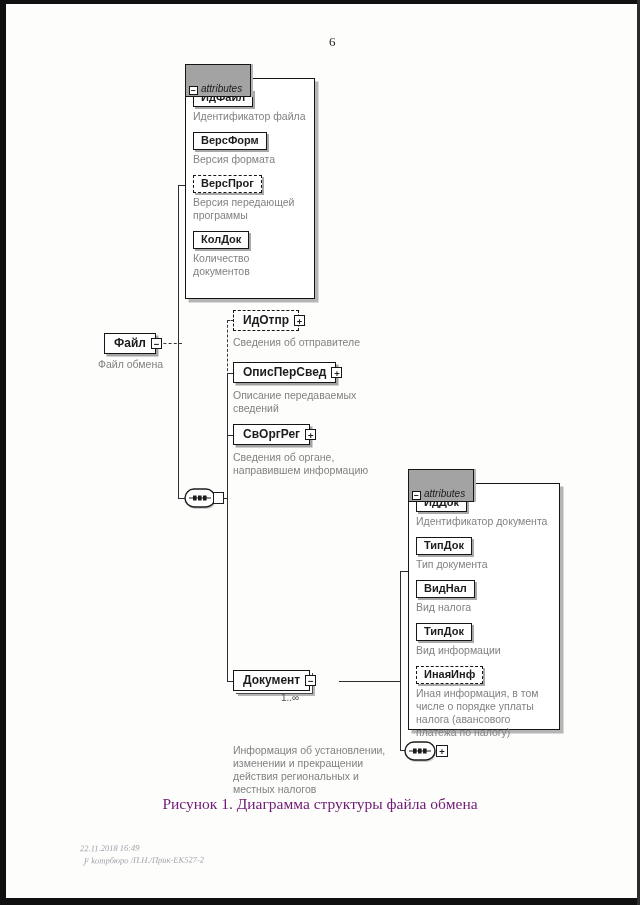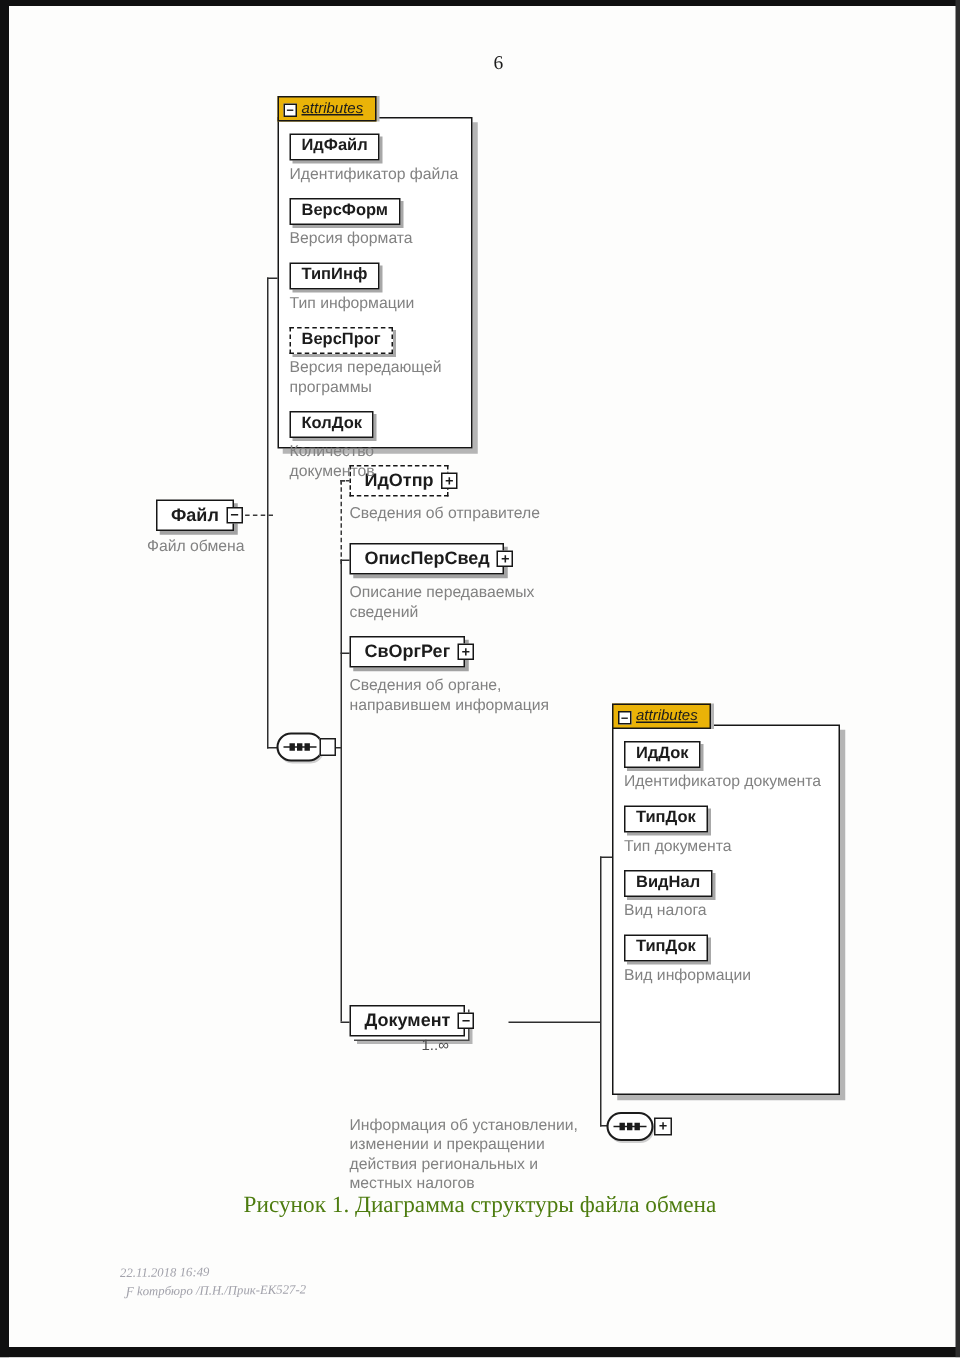--- a/index.html
+++ b/index.html
@@ -16,37 +16,37 @@
         font-weight:bold;font-size:12px;line-height:14px;padding:2px 9px 3px 9px;
         white-space:nowrap;box-shadow:2.5px 2.5px 0 #a3a3a3;}
   .ebox.opt{border-style:dashed;border-width:1.4px;}
   .ebox.multi{box-shadow:2px 2px 0 #ffffff,3px 3px 0 #4a4a4a,5px 5px 0 #b5b5b5;}
   .handle{position:absolute;right:-7px;top:50%;margin-top:-6px;width:11px;height:11px;
           background:#fff;border:1px solid #161616;font:bold 9px/10px "DejaVu Sans Mono",monospace;
           text-align:center;box-sizing:border-box;}
   .desc{position:absolute;color:#828282;font-size:10.5px;line-height:13px;}
   .occurs{position:absolute;color:#4c4c4c;font-size:10px;}
   
-  .attr-tab{position:absolute;background:#eab308;border:1px solid #161616;height:15px;
-            padding:0 8px 0 3px;font-style:italic;font-size:10px;line-height:15px;z-index:3;
-            box-shadow:2px 0 0 #b5b5b5;text-decoration:underline;}
+  .attr-tab{position:absolute;background:#a3a3a3;border:1px solid #161616;height:15px;
+            padding:16px 8px 0 3px;font-style:italic;font-size:10px;line-height:15px;z-index:3;
+            box-shadow:2px 0 0 #b5b5b5;}
   .attr-tab .tabicon{display:inline-block;width:9px;height:9px;border:1px solid #161616;
             background:#fff;font:bold 8px/8px "DejaVu Sans Mono",monospace;text-align:center;
             vertical-align:-1px;margin-right:3px;box-sizing:border-box;}
   .attr-body{position:absolute;background:#fff;border:1px solid #161616;
              box-shadow:3.5px 3.5px 0 #b5b5b5;padding:8px 5px 0 7px;box-sizing:border-box;z-index:2;}
   .attr-name{display:inline-block;background:#fff;border:1.4px solid #161616;font-weight:bold;
              font-size:11px;line-height:13px;padding:1px 7px 2px 7px;margin-bottom:3px;
              box-shadow:2px 2px 0 #a8a8a8;white-space:nowrap;}
   .attr-name.opt{border-style:dashed;text-align:center;}
   .attr-desc{color:#828282;font-size:10.5px;line-height:13px;margin-bottom:7px;}
   
   .pagenum{position:absolute;font-family:"Liberation Serif",serif;font-size:13px;}
   .caption{position:absolute;left:20px;top:795px;width:600px;text-align:center;
-           font-family:"Liberation Serif",serif;font-size:15.5px;color:#4d7c0f;}
+           font-family:"Liberation Serif",serif;font-size:15.5px;color:#701a75;}
   .footer{position:absolute;font-family:"Liberation Serif",serif;font-style:italic;
           font-size:8.5px;color:#a2a2ab;transform:rotate(-0.6deg);white-space:nowrap;}
   .seqicon{position:absolute;}
 </style>
 </head>
 <body>
 
 <div id="page">
 
   <div class="scan-edge" style="left:0;top:0;width:640px;height:4px;"></div>
@@ -78,24 +78,20 @@
   <div class="attr-body" style="left:185px;top:78px;width:130px;height:221px;">
     <div class="attr-entry">
       <div class="attr-name">ИдФайл</div>
       <div class="attr-desc">Идентификатор файла</div>
     </div>
     <div class="attr-entry">
       <div class="attr-name">ВерсФорм</div>
       <div class="attr-desc">Версия формата</div>
     </div>
     <div class="attr-entry">
-      <div class="attr-name">ТипИнф</div>
-      <div class="attr-desc">Тип информации</div>
-    </div>
-    <div class="attr-entry">
       <div class="attr-name opt">ВерсПрог</div>
       <div class="attr-desc">Версия передающей программы</div>
     </div>
     <div class="attr-entry">
       <div class="attr-name">КолДок</div>
       <div class="attr-desc">Количество документов</div>
     </div>
   </div>
 
   <div class="ebox" style="left:104px;top:333px;">
@@ -125,21 +121,21 @@
   <div class="ebox" style="left:233px;top:362px;">
     <span>ОписПерСвед</span>
     <span class="handle">+</span>
   </div>
   <div class="desc" style="left:233px;top:389px;width:132px;">Описание передаваемых сведений</div>
 
   <div class="ebox" style="left:233px;top:424px;">
     <span>СвОргРег</span>
     <span class="handle">+</span>
   </div>
-  <div class="desc" style="left:233px;top:451px;width:158px;">Сведения об органе, направившем информация</div>
+  <div class="desc" style="left:233px;top:451px;width:158px;">Сведения об органе, направившем информацию</div>
 
   <div class="ebox multi" style="left:233px;top:670px;">
     <span>Документ</span>
     <span class="handle">−</span>
   </div>
   <div class="occurs" style="left:281px;top:692px;">1..∞</div>
   <div class="desc" style="left:233px;top:744px;width:162px;">Информация об установлении, изменении и прекращении действия региональных и местных налогов</div>
 
   <div class="attr-tab" style="left:408px;top:469px;">
     <span class="tabicon">−</span><span>attributes</span>
@@ -154,20 +150,24 @@
       <div class="attr-desc">Тип документа</div>
     </div>
     <div class="attr-entry">
       <div class="attr-name">ВидНал</div>
       <div class="attr-desc">Вид налога</div>
     </div>
     <div class="attr-entry">
       <div class="attr-name">ТипДок</div>
       <div class="attr-desc">Вид информации</div>
     </div>
+    <div class="attr-entry">
+      <div class="attr-name opt">ИнаяИнф</div>
+      <div class="attr-desc">Иная информация, в том числе о порядке уплаты налога (авансового платежа по налогу)</div>
+    </div>
   </div>
 
   <div class="seqicon" style="left:404px;top:738px;">
     <svg width="34" height="27" viewBox="0 0 34 27">
       <rect x="2" y="6" width="30" height="18" rx="9" ry="9" fill="#cfcfcf"></rect>
       <rect x="1" y="4" width="30" height="18" rx="9" ry="9" fill="#ffffff" stroke="#1c1c1c" stroke-width="1.4"></rect>
       <line x1="5" y1="13" x2="27" y2="13" stroke="#1c1c1c" stroke-width="1"></line>
       <rect x="9" y="10.5" width="3.6" height="5" fill="#1c1c1c"></rect>
       <rect x="14" y="10.5" width="3.6" height="5" fill="#1c1c1c"></rect>
       <rect x="19" y="10.5" width="3.6" height="5" fill="#1c1c1c"></rect>

